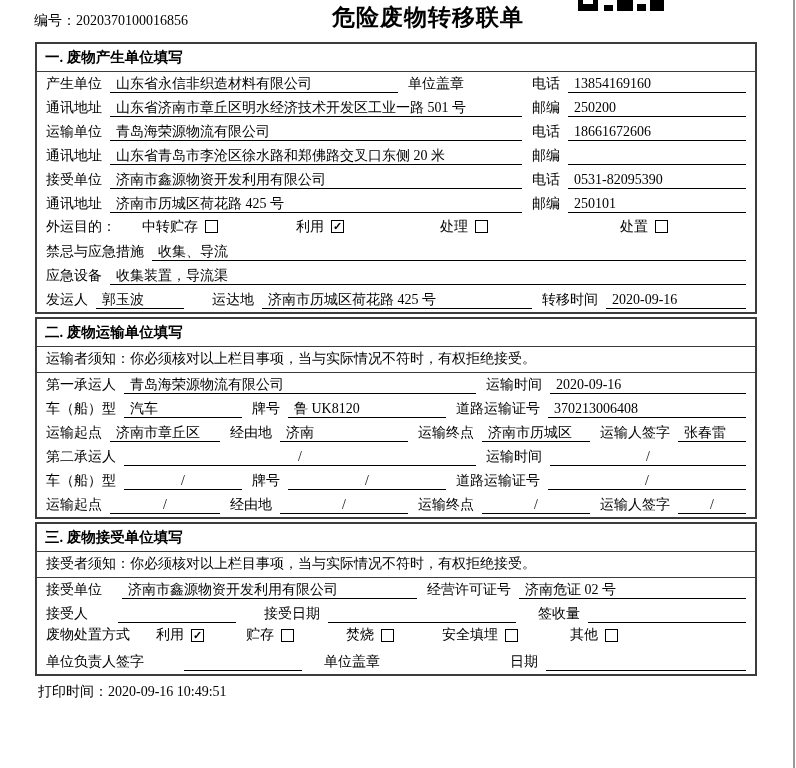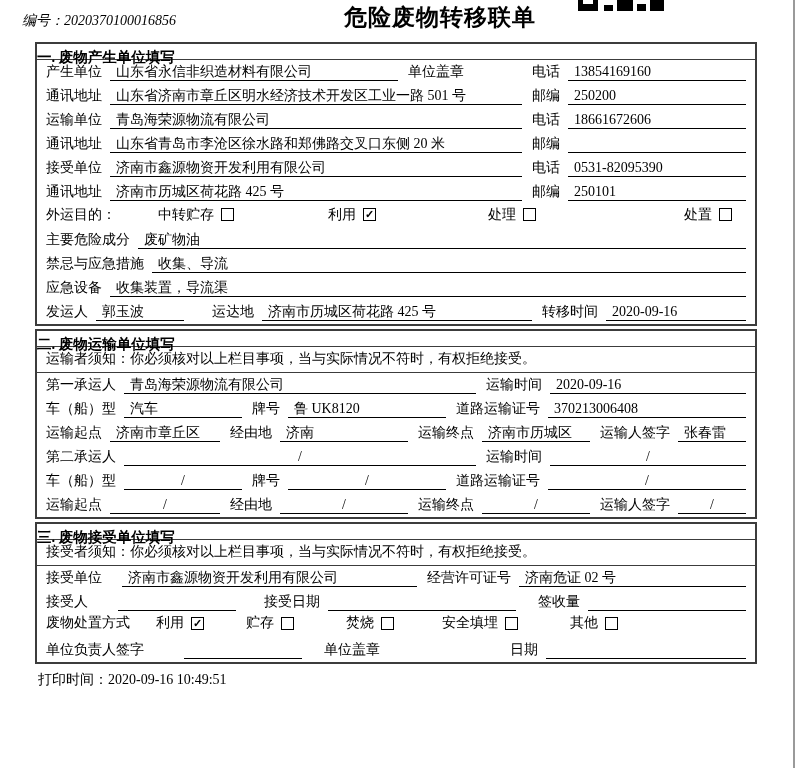--- a/index.html
+++ b/index.html
@@ -3,29 +3,29 @@
 <meta charset="utf-8">
 <style>
   * { margin:0; padding:0; box-sizing:border-box; }
   html,body { width:796px; height:768px; background:#fff; overflow:hidden;
     font-family:"Liberation Serif","DejaVu Serif",serif; color:#000; font-size:14px; }
   .page { position:relative; width:796px; height:768px; background:#fff; }
   .page-edge { position:absolute; right:1px; top:0; bottom:0; width:2px; background:#9a9a9a; }
 
   
   .doc-head { position:relative; height:42px; }
-  .serial { position:absolute; left:22px; top:12px; font-size:14px;font-style:italic; }
-  .doc-title { position:absolute; left:344px; top:2px; font-size:23px; font-weight:bold; letter-spacing:1px; }
+  .serial { position:absolute; left:34px; top:12px; font-size:14px; }
+  .doc-title { position:absolute; left:332px; top:2px; font-size:23px; font-weight:bold; letter-spacing:1px; }
   .qr { position:absolute; left:578px; top:0; width:86px; height:11px; }
   .qr i { position:absolute; background:#000; }
 
   
   .sect { width:722px; margin-left:35px; border:2px solid #3c3c3c; background:#fff; }
   .sect + .sect { margin-top:3px; }
-  .sect-h { height:16px; line-height:26px; font-weight:bold; border-bottom:1.5px solid #3c3c3c; font-size:14.5px; }
+  .sect-h { height:28px; line-height:26px; font-weight:bold; padding-left:8px; border-bottom:1.5px solid #3c3c3c; font-size:14.5px; }
   .row { display:flex; align-items:flex-end; height:24px; padding:0 9px 3px 9px; }
   .notice { height:26px; line-height:24px; padding-left:9px; border-bottom:1.5px solid #3c3c3c; }
   .lbl { white-space:nowrap; margin-right:8px; }
   .u { border-bottom:1px solid #000; padding-left:6px; white-space:nowrap; overflow:hidden; height:18px; line-height:18px; }
   .u.c { text-align:center; padding-left:0; }
   .mr { margin-right:10px; }
   .f1 { flex:1; }
   .sp { flex:1; border:none; }
 
   
@@ -96,44 +96,40 @@
 
     <div class="row">
       <span class="lbl">通讯地址</span>
       <span class="u f1 mr">济南市历城区荷花路 425 号</span>
       <span class="lbl">邮编</span>
       <span class="u" style="width:178px">250101</span>
     </div>
 
 
 
-    <div class="row" style="align-items:center;gap:16px;">
+    <div class="row" style="align-items:center;">
       <span class="lbl">外运目的：</span>
       <span class="opt" style="margin-left:18px">
           <span>中转贮存</span>
           <span class="cb"></span>
         </span>
       <span class="opt" style="margin-left:78px">
           <span>利用</span>
           <span class="cb">✓</span>
         </span>
       <span class="opt" style="margin-left:96px">
           <span>处理</span>
           <span class="cb"></span>
         </span>
       <span class="opt" style="margin-left:132px">
           <span>处置</span>
           <span class="cb"></span>
         </span>
     </div>
 
-    <div class="row">
-      <span class="lbl">主要危险成分</span>
-      <span class="u f1">废矿物油</span>
-    </div>
 
     <div class="row">
       <span class="lbl">禁忌与应急措施</span>
       <span class="u f1">收集、导流</span>
     </div>
 
     <div class="row">
       <span class="lbl">应急设备</span>
       <span class="u f1">收集装置，导流渠</span>
     </div>

